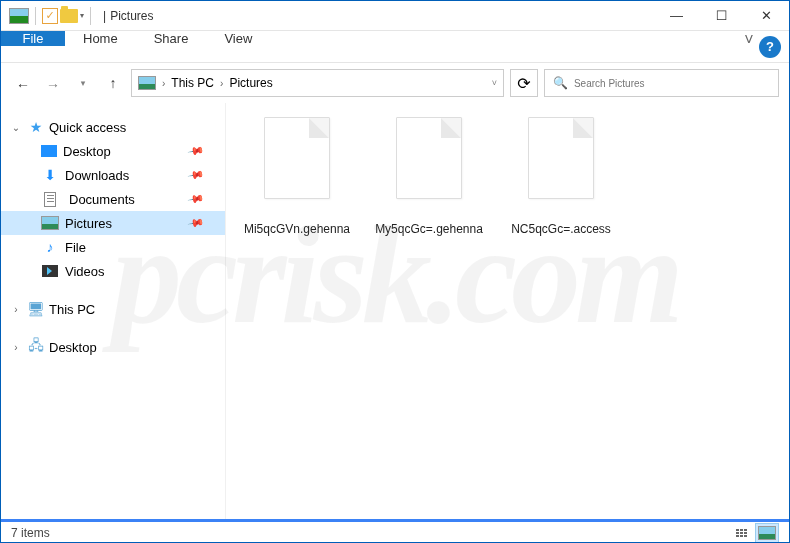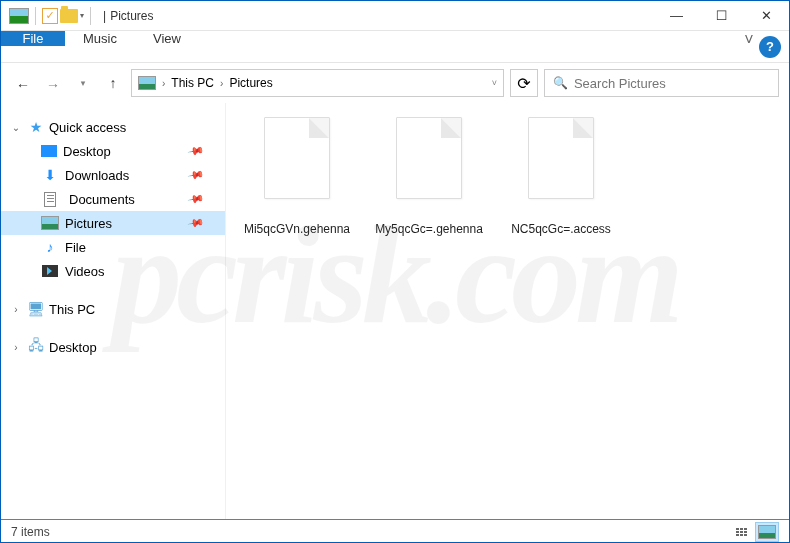--- a/index.html
+++ b/index.html
@@ -32,21 +32,21 @@
 .nav-btn { width: 24px; height: 24px; display: flex; align-items: center; justify-content: center; color: #808080; cursor: pointer; font-size: 14px; }
 .nav-btn.enabled { color: #333; }
 .nav-dd { font-size: 9px; color: #808080; }
 .addr-box { flex: 1; height: 28px; border: 1px solid #ccc; display: flex; align-items: center; padding: 0 6px; gap: 6px; font-size: 12px; }
 .crumb { display: flex; align-items: center; gap: 4px; cursor: pointer; }
 .crumb-sep { color: #666; font-size: 10px; }
 .pic-thumb { width: 18px; height: 14px; background: linear-gradient(to bottom, #87ceeb 55%, #2e8b57 55%); border: 1px solid #999; }
 .addr-spacer { flex: 1; }
 .refresh-btn { width: 28px; height: 28px; display: flex; align-items: center; justify-content: center; border: 1px solid #ccc; cursor: pointer; }
 .search-box { width: 235px; height: 28px; border: 1px solid #ccc; display: flex; align-items: center; padding: 0 8px; color: #888; font-size: 12px; gap: 6px; }
-.search-box input { border: none; outline: none; flex: 1; font-size: 13px; }
+.search-box input { border: none; outline: none; flex: 1; font-size: 10px; }
 
 
 .body { display: flex; height: 416px; }
 .nav-pane { width: 225px; border-right: 1px solid #f0f0f0; padding-top: 12px; font-size: 13px; overflow: auto; }
 .tree-group { margin-bottom: 14px; }
 .tree-row { display: flex; align-items: center; height: 24px; padding-left: 8px; gap: 4px; cursor: pointer; }
 .tree-row.indent { padding-left: 40px; justify-content: space-between; padding-right: 22px; }
 .tree-row.selected { background: #cce8ff; }
 .expander { width: 14px; font-size: 10px; color: #666; display: flex; justify-content: center; }
 .q-star { color: #3a9fef; }
@@ -65,21 +65,21 @@
 
 .content { flex: 1; padding: 14px 16px; overflow: auto; }
 .file-grid { display: flex; flex-wrap: wrap; gap: 14px 22px; }
 .file-item { width: 110px; display: flex; flex-direction: column; align-items: center; cursor: pointer; }
 .file-icon { width: 66px; height: 82px; background: #fff; border: 1px solid #ddd; border-radius: 1px; position: relative; box-shadow: 1px 1px 2px rgba(0,0,0,0.04); }
 .file-icon::before { content:""; position:absolute; right:0; top:0; border-top: 20px solid #f5f5f5; border-left: 20px solid transparent; }
 .file-icon::after { content:""; position:absolute; right:0; top:0; width:0; height:0; border-bottom: 20px solid #e8e8e8; border-right: 20px solid transparent; }
 .file-label { font-size: 12px; color: #222; text-align: left; margin-top: 23px; word-break: break-all; line-height: 1.25; max-height: 2.5em; overflow: hidden; }
 
 
-.statusbar { height: 24px; border-top: 1px solid #3b82f6; display: flex; align-items: center; padding: 0 10px; font-size: 12px; color: #444; }
+.statusbar { height: 24px; border-top: 3px solid #3b82f6; display: flex; align-items: center; padding: 0 10px; font-size: 12px; color: #444; }
 .statusbar-spacer { flex: 1; }
 .view-toggle { width: 24px; height: 20px; display: flex; align-items: center; justify-content: center; margin-left: 2px; cursor: pointer; }
 .view-toggle.active { background: #cce8ff; border: 1px solid #99ccee; }
 .vt-details { display: grid; grid-template-columns: repeat(3,3px); grid-template-rows: repeat(3,2px); gap: 1px; }
 .vt-details span { background: #666; }
 
 
 .watermark { position: absolute; top: 30px; left: 0; right: 0; bottom: 24px; pointer-events: none; display: flex; align-items: center; justify-content: center; opacity: 0.07; font-size: 140px; font-weight: bold; font-style: italic; color: #666; font-family: Georgia, serif; letter-spacing: -6px; white-space: nowrap; }
 .outer { position: relative; width: 100%; height: 100%; }
 </style>
@@ -101,21 +101,22 @@
   <div class="titlebar-spacer"></div>
   <div class="win-controls">
     <div class="win-btn">—</div>
     <div class="win-btn">☐</div>
     <div class="win-btn">✕</div>
   </div>
 </div>
 
 <div class="ribbon">
   <div class="file-tab">File</div>
-  <div class="tab">Music</div>
+  <div class="tab">Home</div>
+  <div class="tab">Share</div>
   <div class="tab">View</div>
   <div class="ribbon-spacer"></div>
   <div class="ribbon-expand">˅</div>
   <div class="help-btn">?</div>
 </div>
 
 <div class="addr-row">
   <div class="nav-btn enabled">←</div>
   <div class="nav-btn">→</div>
   <div class="nav-btn nav-dd">▾</div>

